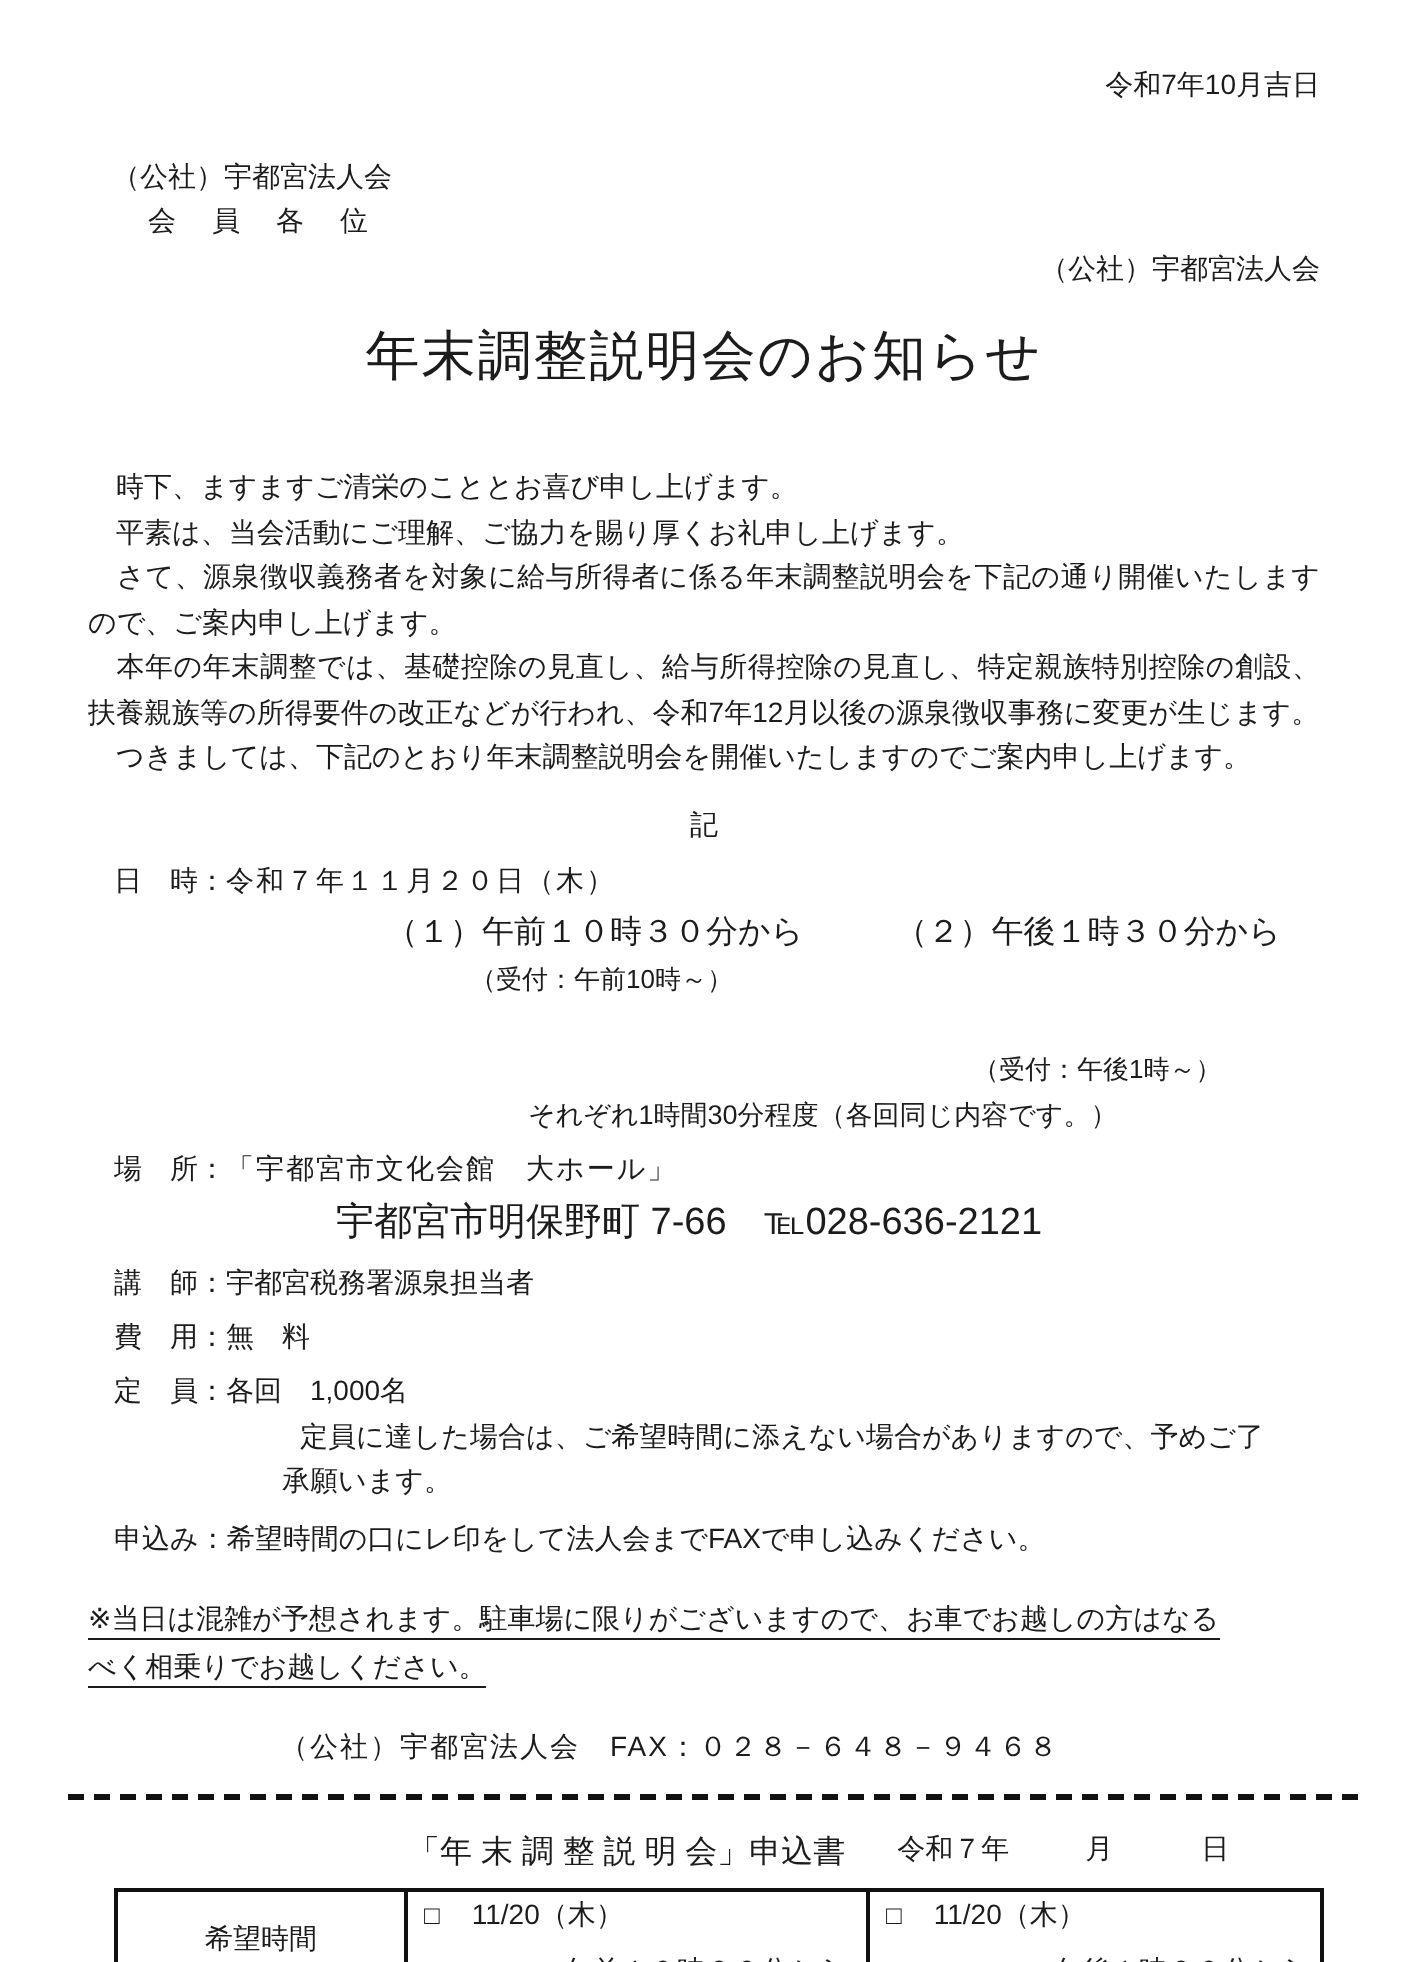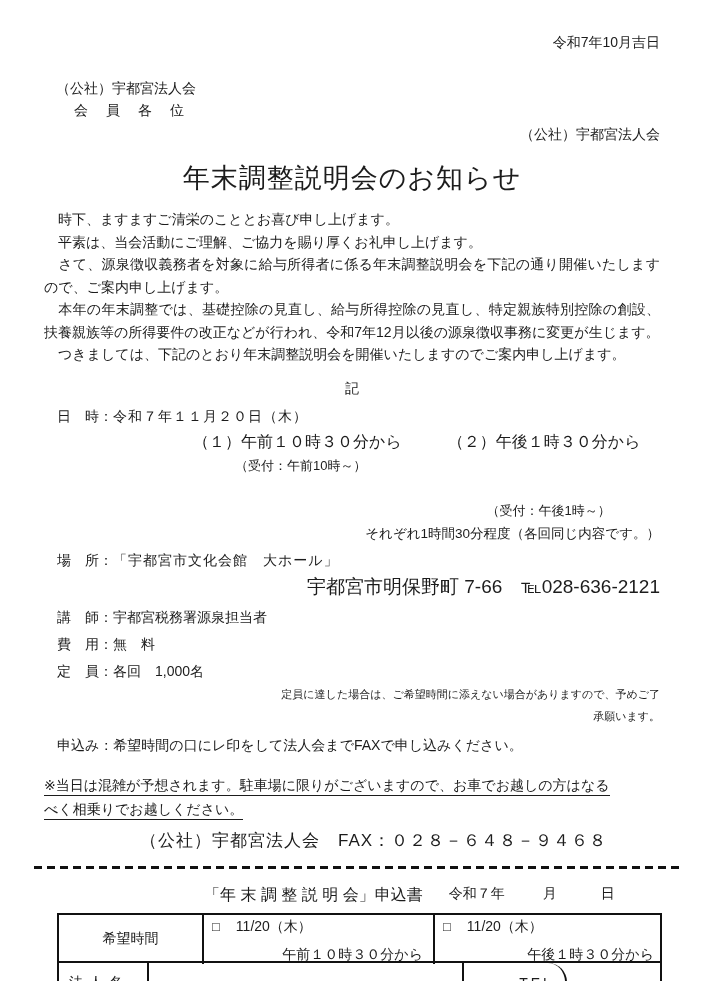--- a/index.html
+++ b/index.html
@@ -8,38 +8,38 @@
     font-family:"Liberation Sans","DejaVu Sans",sans-serif;
     overflow:hidden;
   }
   .page{box-sizing:border-box;width:704px;height:692px;padding:34px 44px 0 44px;}
   .fs14{font-size:14px;}
   .doc-date{text-align:right;font-size:14px;}
   .to-org{margin-top:28px;padding-left:12px;font-size:14px;}
   .to-members{margin-top:4px;padding-left:30px;font-size:14px;letter-spacing:2px;}
   .from-org{margin-top:6px;text-align:right;font-size:14px;}
   .doc-title{margin-top:16px;text-align:center;font-size:27px;font-weight:500;letter-spacing:1px;}
-  .body-block{margin-top:12px;font-size:14px;line-height:22.5px;text-align:justify;}
+  .body-block{margin-top:36px;font-size:14px;line-height:22.5px;text-align:justify;}
   .record-mark{margin-top:14px;text-align:center;font-size:14px;}
-  .details{margin-top:10px;padding-left:13px;text-align:right;}
+  .details{margin-top:10px;padding-left:13px;}
   .detail-row{display:flex;align-items:baseline;margin-top:9px;}
   .detail-label{font-size:14px;white-space:nowrap;}
   .detail-big{font-size:14px;letter-spacing:1px;}
   .sessions{display:flex;padding-left:136px;font-size:16px;margin-top:6px;}
   .session-2{margin-left:46px;}
   .receptions{display:flex;font-size:13px;margin-top:4px;}
   .reception-1{padding-left:178px;}
   .reception-2{margin-left:120px;margin-top:45px;}
   .duration-note{padding-left:207px;font-size:13.5px;margin-top:5px;}
   .place-address{padding-left:111px;font-size:19px;margin-top:4px;}
-  .capacity-note{margin-left:84px;font-size:11px;line-height:22.5px;margin-top:2px;}
+  .capacity-note{margin-left:84px;font-size:14px;line-height:22.5px;margin-top:2px;}
   .capacity-note .first{padding-left:9px;}
   .notice-block{margin-top:18px;font-size:14px;line-height:24px;}
   .u{border-bottom:1px solid #1c1c1c;padding-bottom:2px;}
-  .fax-line{padding-left:96px;font-size:17px;margin-top:8px;letter-spacing:1px;}
+  .fax-line{padding-left:96px;font-size:14px;margin-top:20px;letter-spacing:1px;}
   .cutline{height:3px;margin:14px -24px 0 -10px;
     background:repeating-linear-gradient(90deg,#111 0 8px,transparent 8px 13px);}
   .form-title{display:flex;align-items:flex-start;padding-left:160px;margin-top:16px;font-size:16px;}
   .form-title .era{margin-left:26px;font-size:14px;}
   .form-title .month{margin-left:38px;font-size:14px;}
   .form-title .day{margin-left:44px;font-size:14px;}
   .form-table{margin-top:7px;margin-left:13px;width:605px;border:2px solid #111;box-sizing:border-box;}
   .t-row{display:grid;}
   .t-row.r1{grid-template-columns:145px 231px 229px;height:46px;border-bottom:2px solid #111;}
   .t-row.r2{grid-template-columns:90px 271px 59px 185px;height:40px;border-bottom:2px solid #111;gap:44px;}

